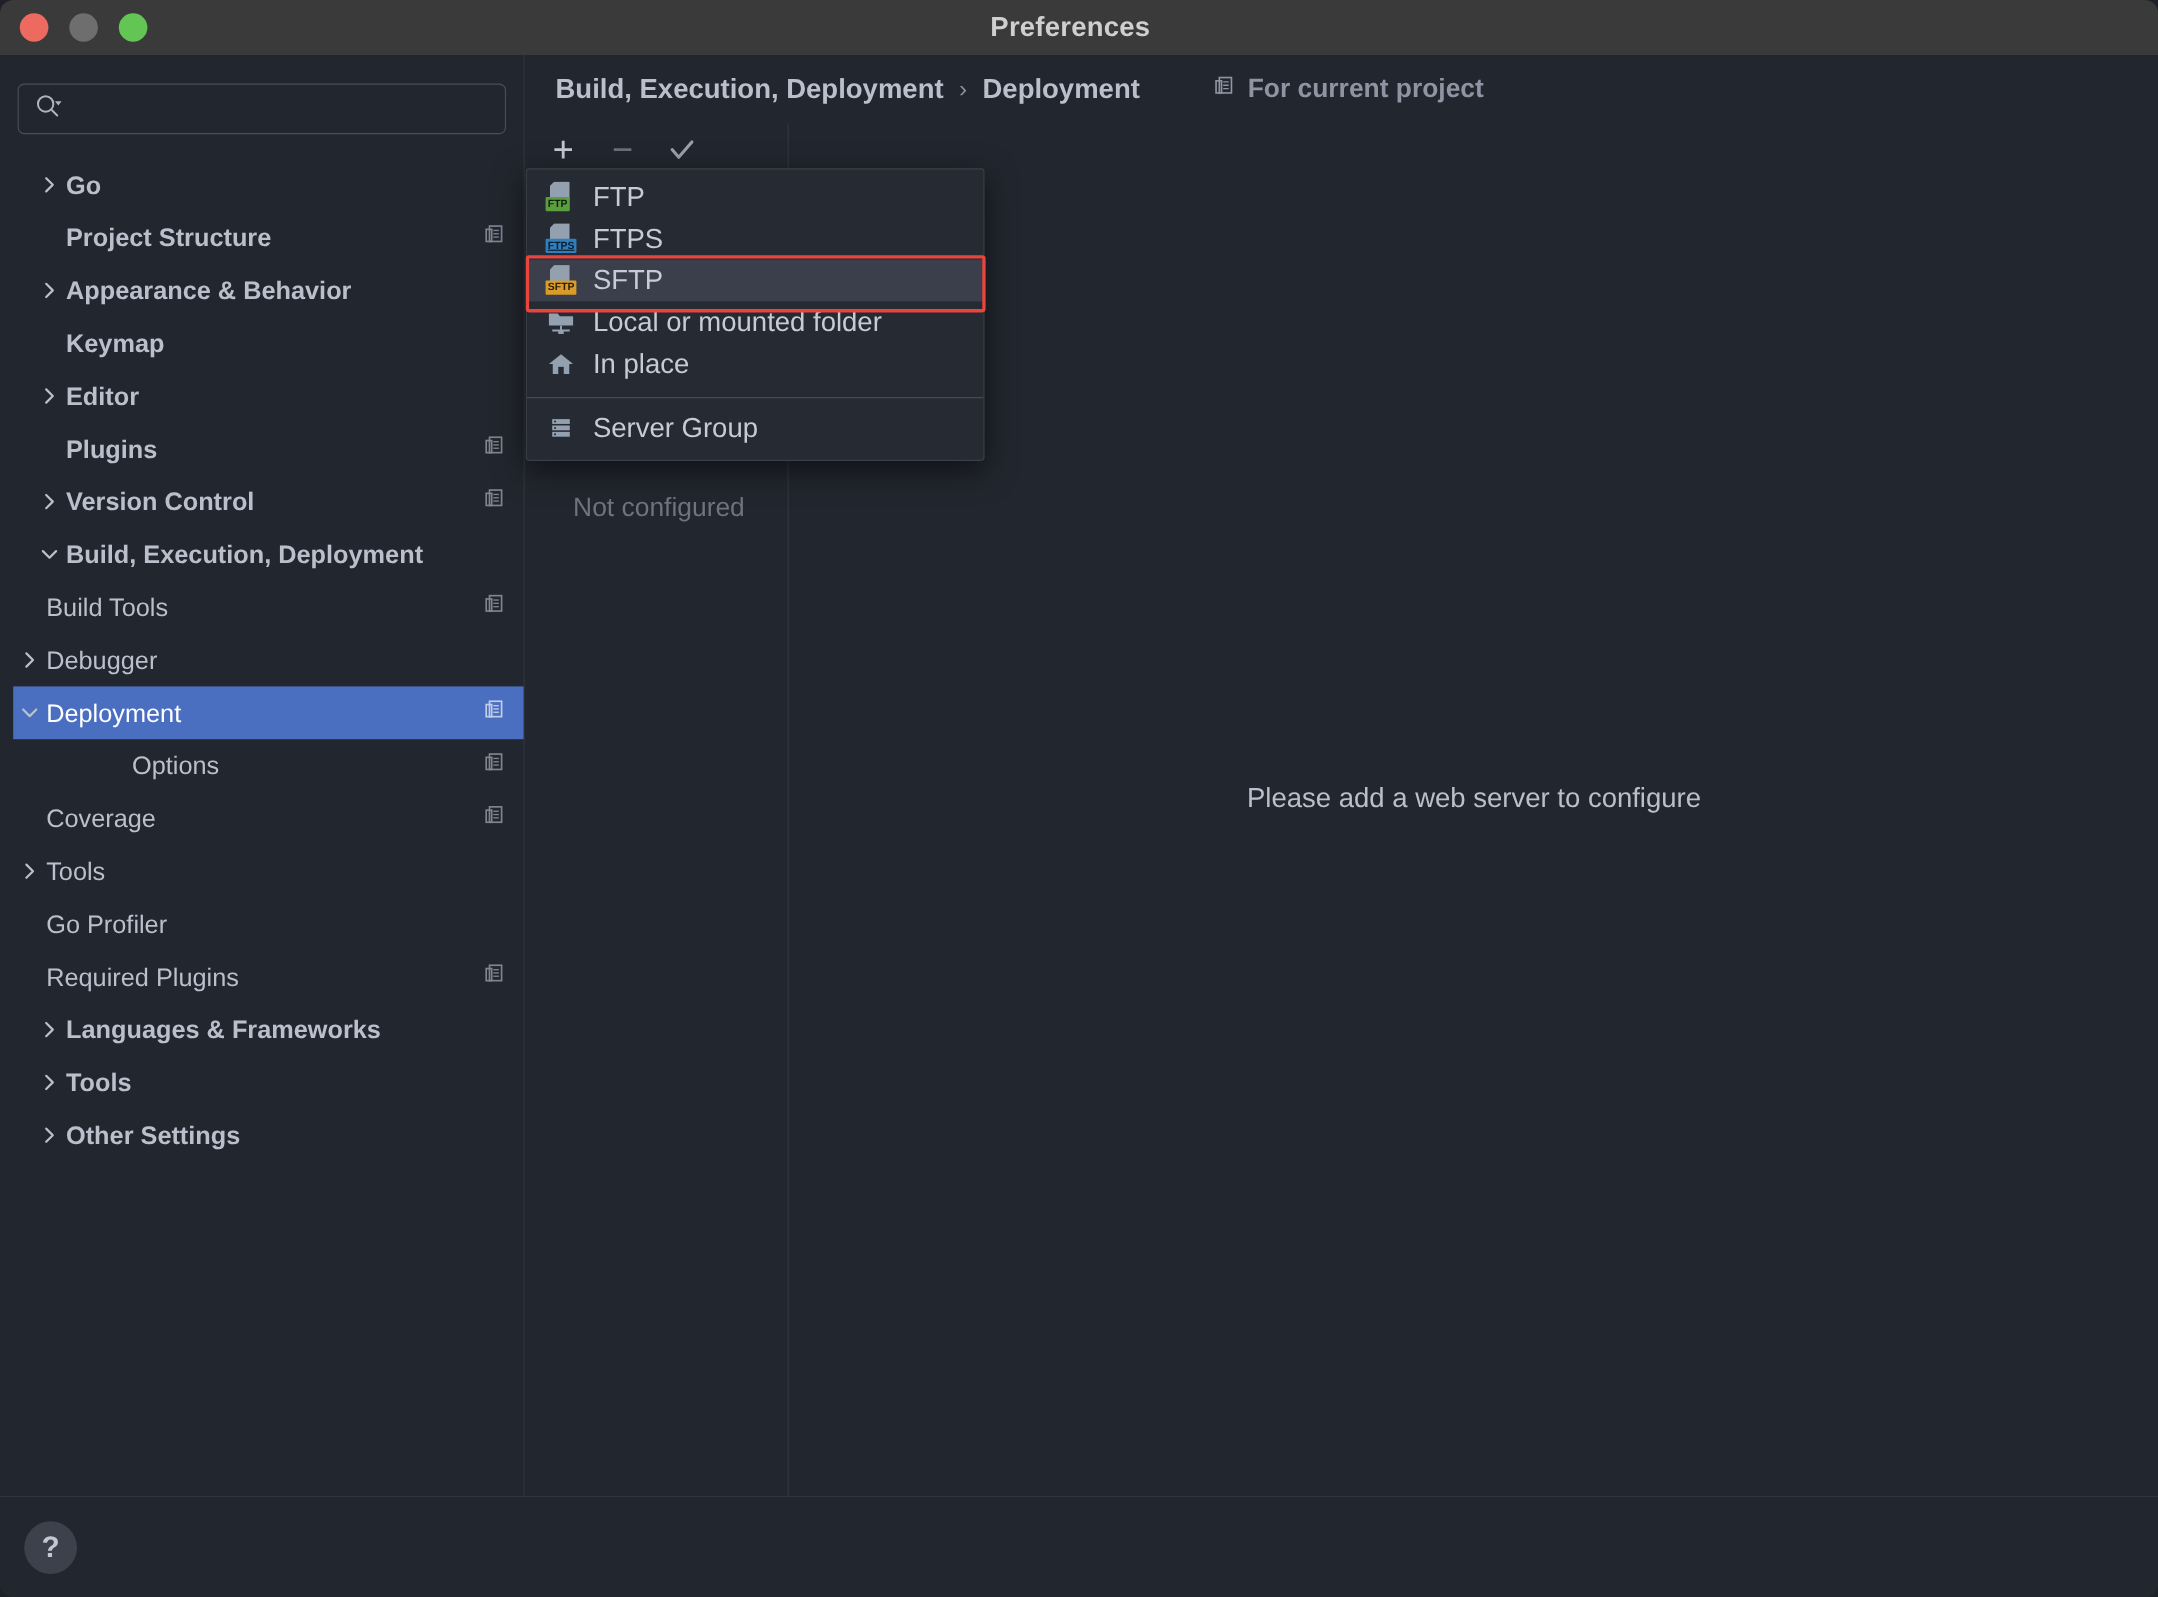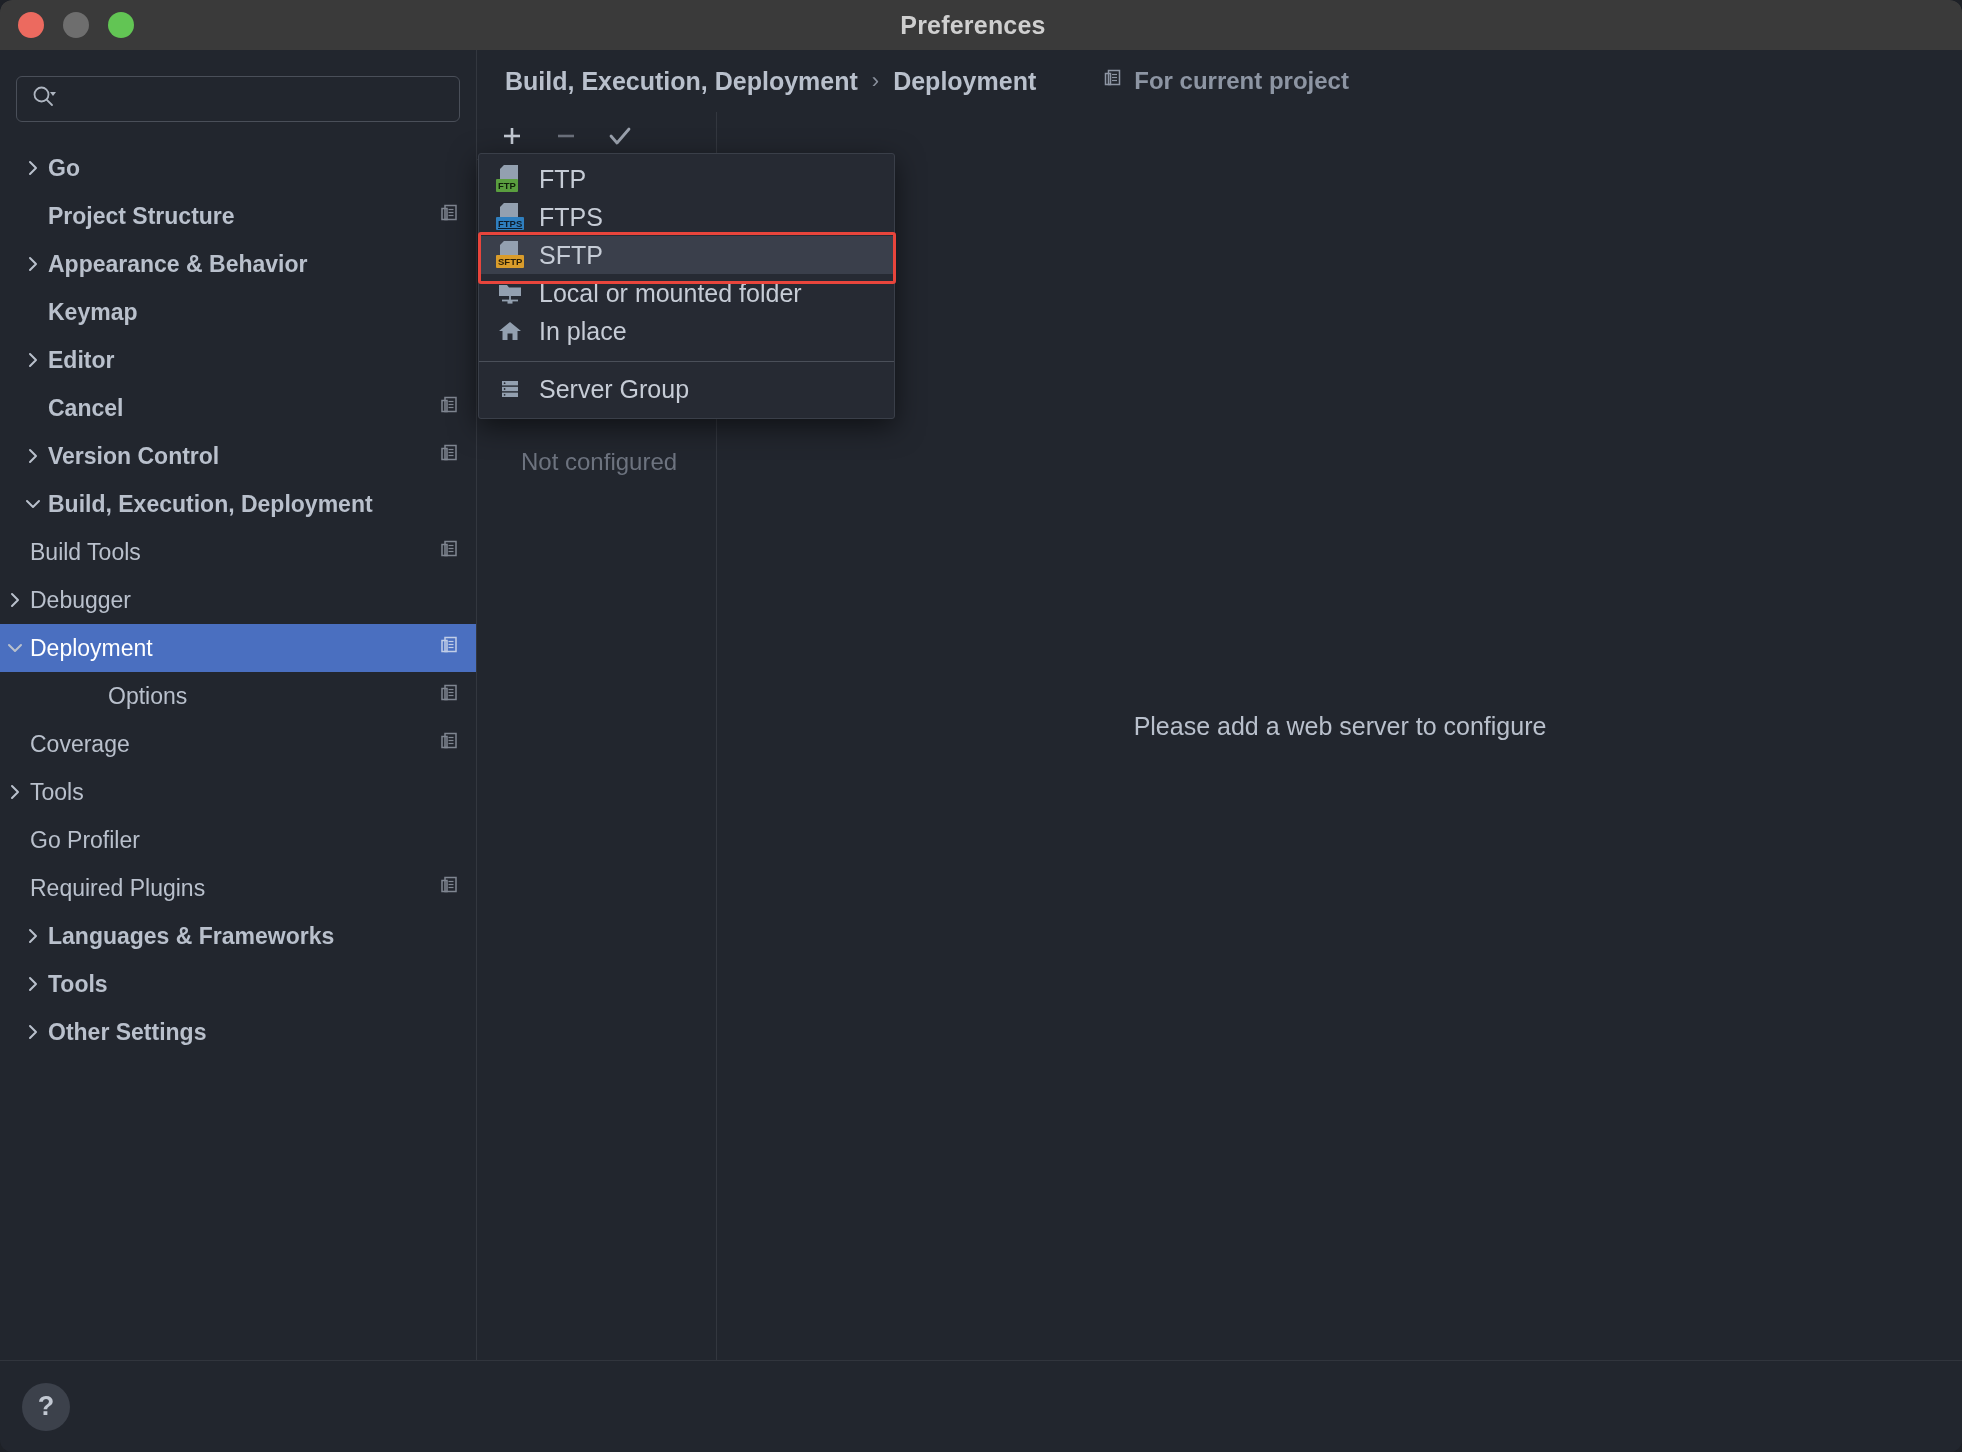--- a/index.html
+++ b/index.html
@@ -53,21 +53,21 @@
     height: 46px; border: 1px solid #4a4f59; border-radius: 6px;
     background: #22262e; display: flex; align-items: center;
     padding-left: 14px;
   }
   .search-input {
     background: transparent; border: none; outline: none;
     color: #bfc6d1; font-size: 20px; font-family: "Liberation Sans", sans-serif;
     margin-left: 10px; width: 340px;
   }
   .search-input::placeholder { color: #6e7481; }
-  .tree { margin-top: 22px; }
+  .tree { margin-top: 22px; margin-left: 12px; }
   .tree-item {
     height: 48px; display: flex; align-items: center;
     position: relative; cursor: default; color: #b9c0cc;
     font-size: 23px; padding-right: 16px;
   }
   .tree-item.lvl0 { font-weight: bold; }
   .tree-item.lvl1 { font-weight: normal; }
   .tree-item.lvl2 { font-weight: normal; }
   .tree-item.selected { background: #4a6fc0; color: #ffffff; }
   .chev {
@@ -247,21 +247,21 @@
           <div class="tree-item lvl0 ind0">
             <span class="chev">
               <svg width="18" height="18" viewBox="0 0 18 18">
                 <polyline points="6,3 12,9 6,15" fill="none" stroke="currentColor" stroke-width="2" stroke-linecap="round" stroke-linejoin="round"></polyline>
               </svg>
             </span>
             <span class="tree-label">Editor</span>
           </div>
           <div class="tree-item lvl0 ind0">
             <span class="no-chev"></span>
-            <span class="tree-label">Cancel</span>
+            <span class="tree-label">Plugins</span>
             <span class="copy-ic"><svg width="22" height="22" viewBox="0 0 22 22">
                 <rect x="7" y="3.5" width="11" height="14" fill="none" stroke="#9aa1ad" stroke-width="1.5"></rect>
                 <rect x="4" y="6.5" width="5" height="11" fill="none" stroke="#9aa1ad" stroke-width="1.5"></rect>
                 <line x1="10.5" y1="7.5" x2="15.5" y2="7.5" stroke="#9aa1ad" stroke-width="1.2"></line>
                 <line x1="10.5" y1="10.5" x2="15.5" y2="10.5" stroke="#9aa1ad" stroke-width="1.2"></line>
                 <line x1="10.5" y1="13.5" x2="15.5" y2="13.5" stroke="#9aa1ad" stroke-width="1.2"></line>
               </svg></span>
           </div>
           <div class="tree-item lvl0 ind0">
             <span class="chev">

